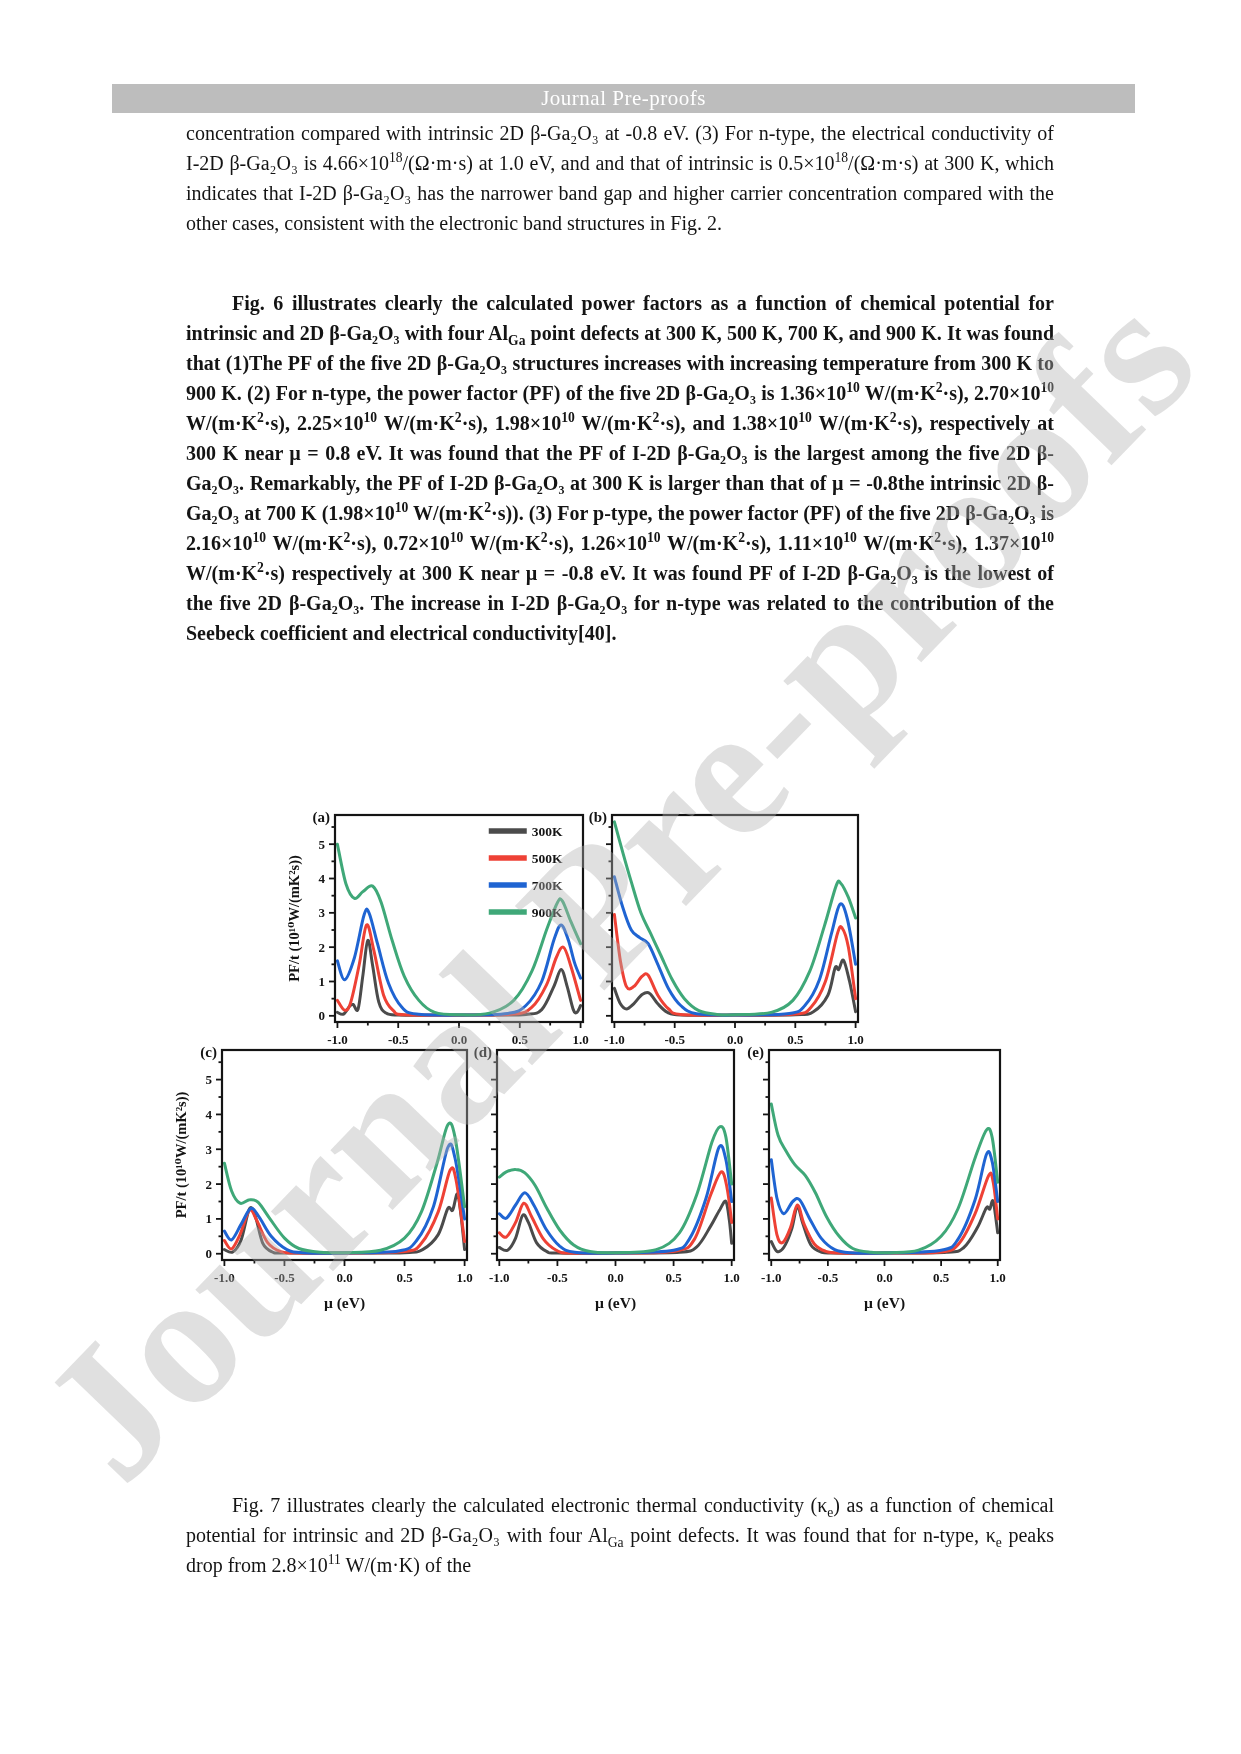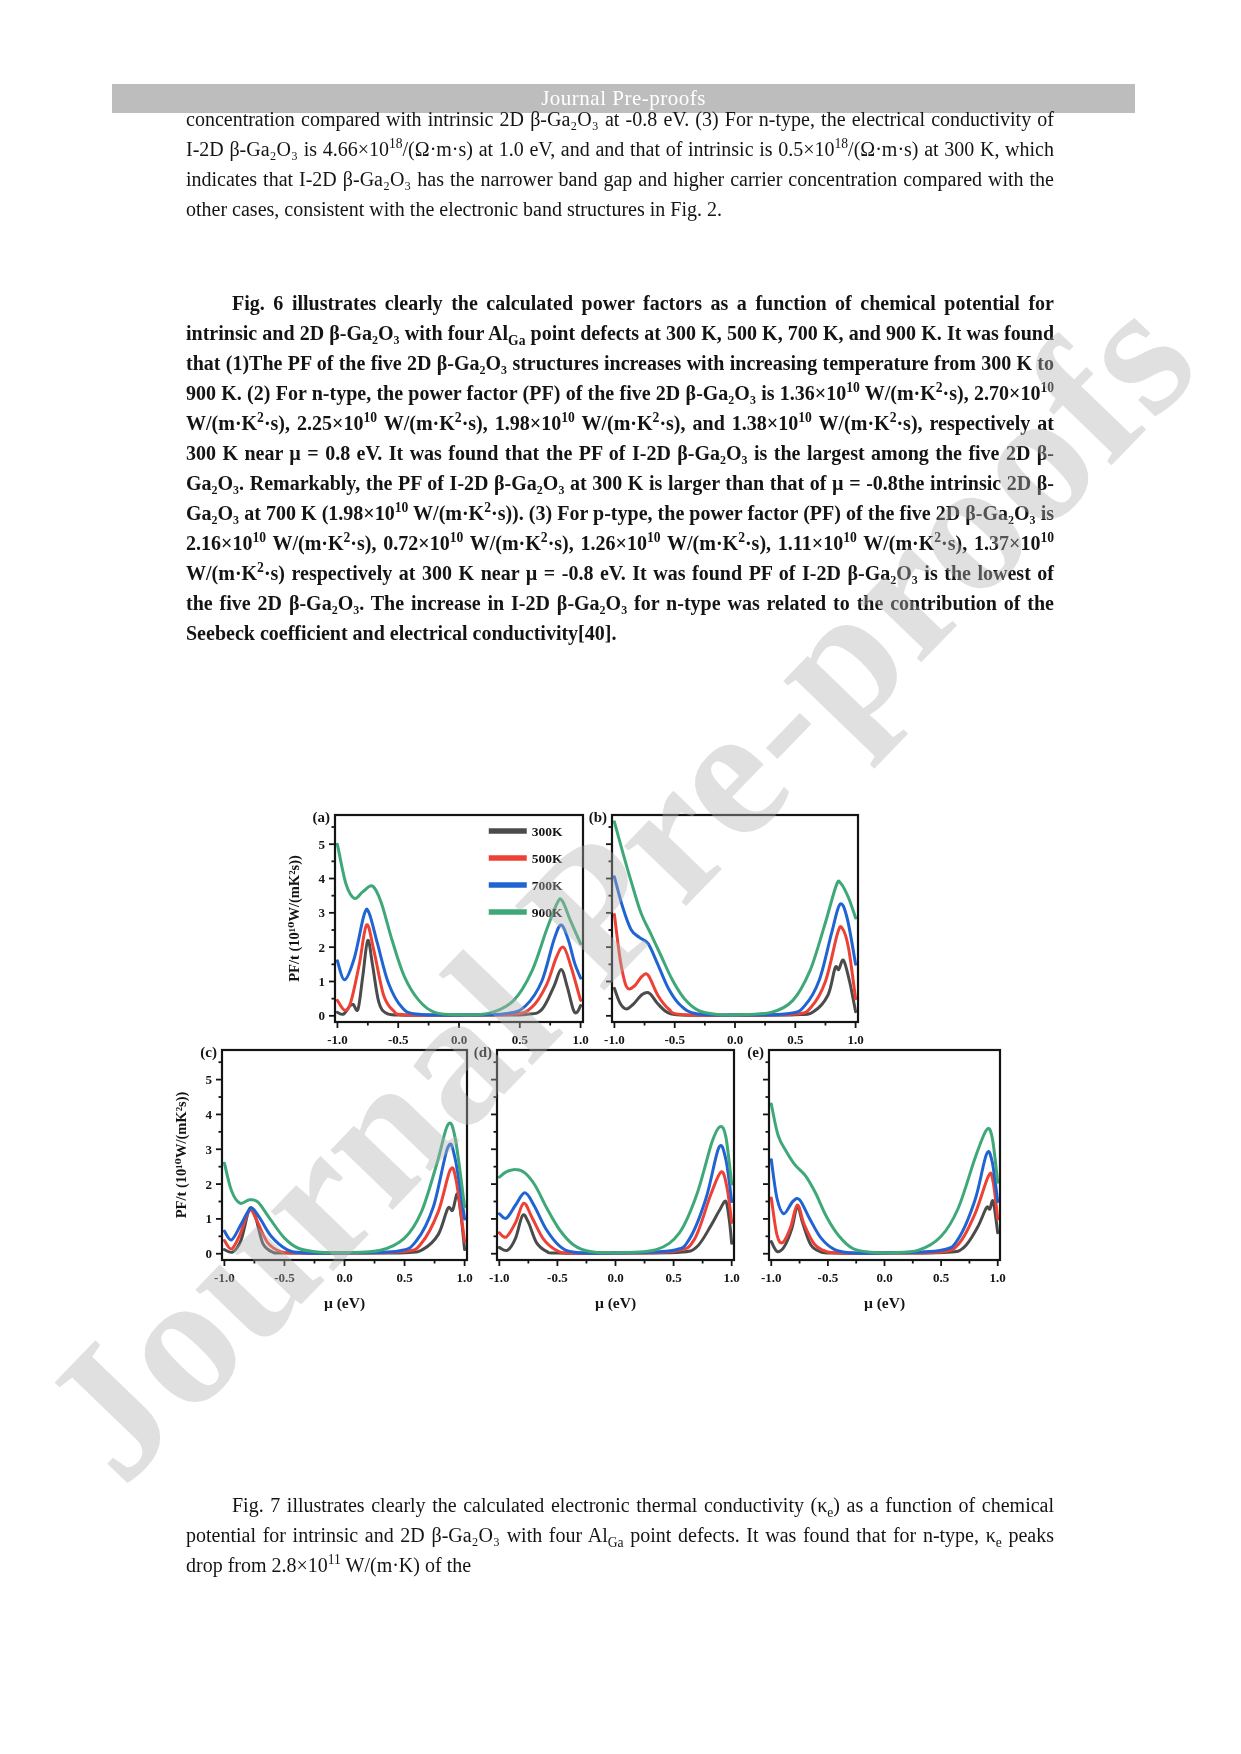--- a/index.html
+++ b/index.html
@@ -4,21 +4,21 @@
 <style>
   html,body{margin:0;padding:0;background:#ffffff;}
   .page{position:relative;width:1241px;height:1754px;background:#ffffff;overflow:hidden;
         font-family:"Liberation Serif","DejaVu Serif",serif;color:#141414;}
   .header-bar{position:absolute;left:112px;top:84px;width:1023px;height:29px;
         background:#bdbdbd;text-align:center;}
   .header-bar span{color:#ffffff;font-size:21px;line-height:29px;letter-spacing:0.5px;}
   .body-par{position:absolute;left:186px;width:868px;margin:0;font-size:20px;
         line-height:30px;text-align:justify;}
   .indent{text-indent:46px;}
-  .p1{top:104px;}
+  .p1{top:118px;}
   .p2{top:288px;font-weight:bold;}
   .caption{top:1322px;line-height:37px;}
   .p3{top:1490px;}
   sup,sub{font-size:0.68em;line-height:0;}
   .figure6{position:absolute;left:165px;top:712px;width:930px;height:604px;}
   .figure6 svg{position:absolute;left:0;top:0;}
   .figure6 text{font-family:"Liberation Serif","DejaVu Serif",serif;font-weight:bold;fill:#141414;}
   .watermark{position:absolute;left:618px;top:885px;transform:translate(-50%,-50%) rotate(-46deg);
         font-size:188px;font-weight:bold;white-space:nowrap;color:rgba(178,178,178,0.40);
         pointer-events:none;z-index:50;letter-spacing:2px;}

